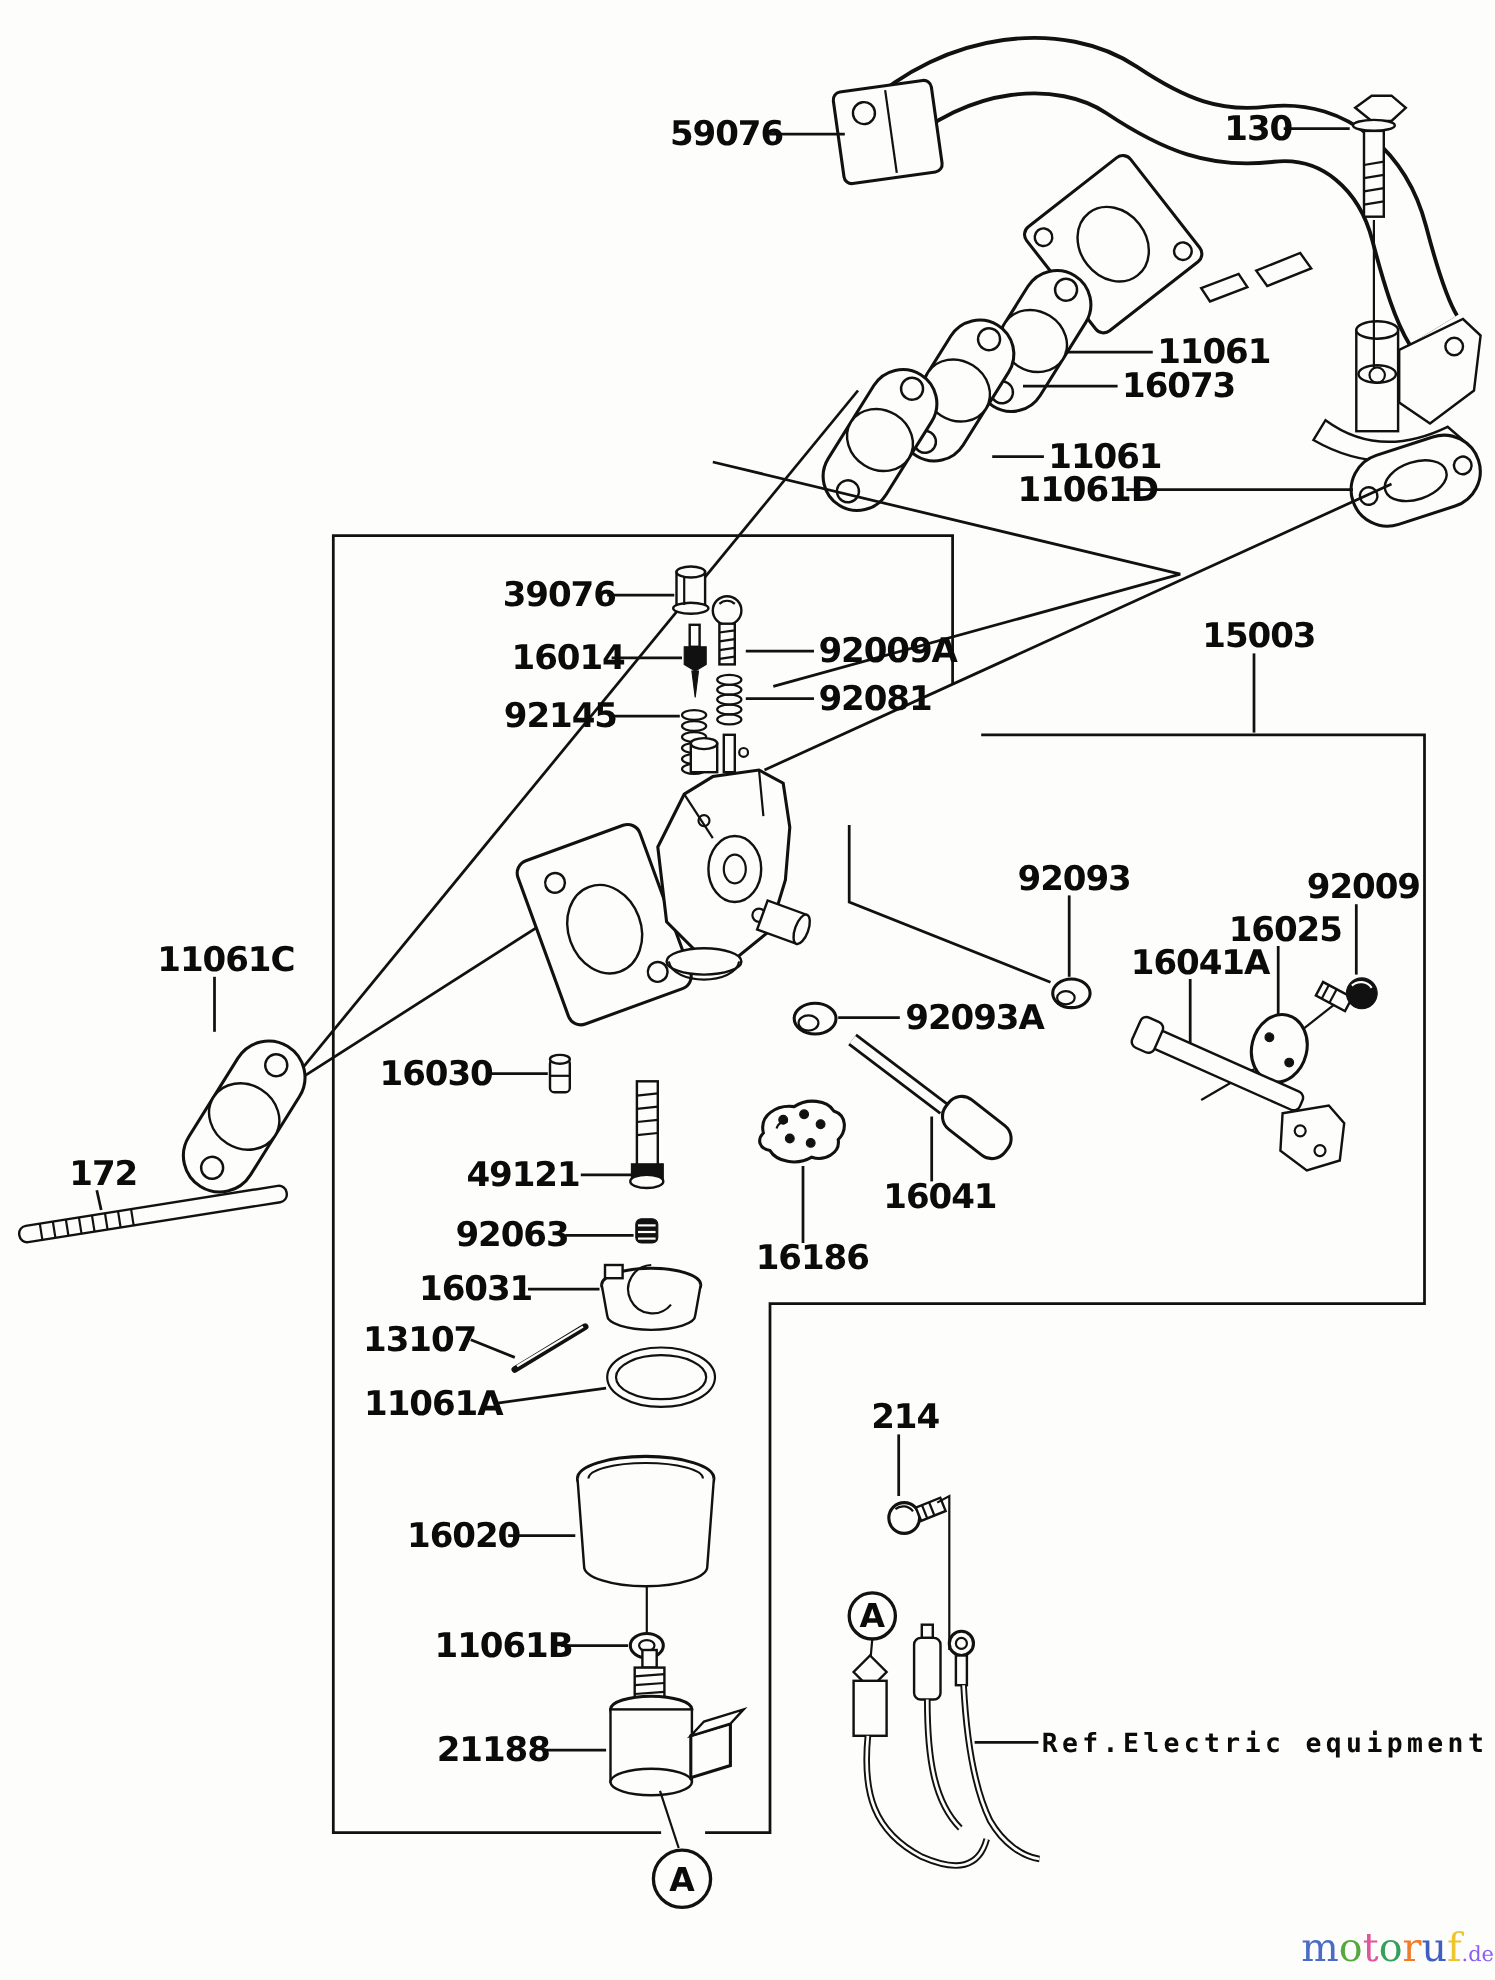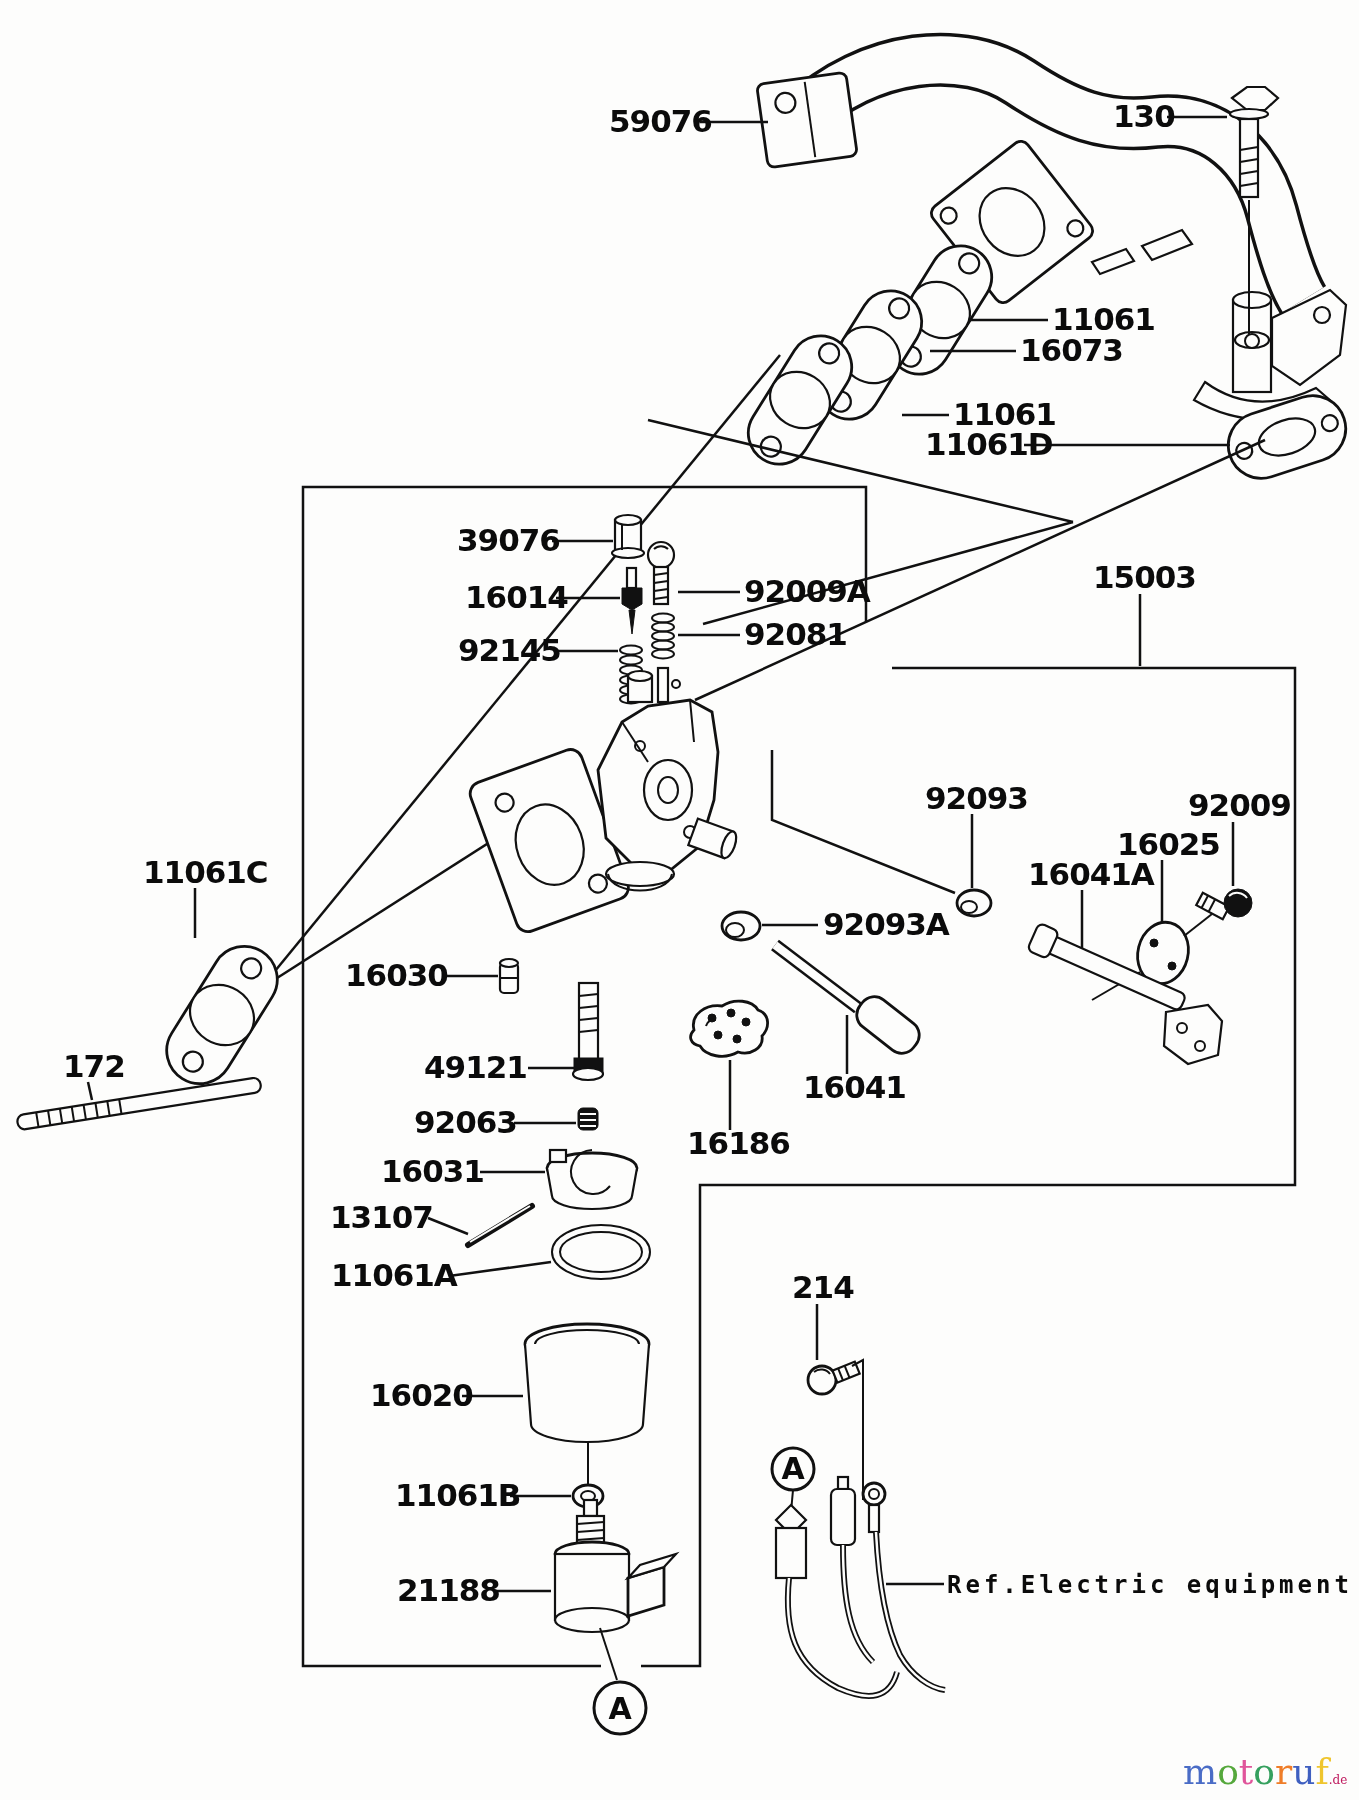--- a/index.html
+++ b/index.html
@@ -11,21 +11,21 @@
   .part{stroke:#111;stroke-width:2.8;fill:#fdfdfc;}
   .partw{stroke:#111;stroke-width:2.2;fill:#fdfdfc;}
   .dark{fill:#111;stroke:#111;}
   .lbl{font-family:"DejaVu Sans",sans-serif;font-weight:bold;font-size:31px;
        letter-spacing:-1px;fill:#0b0b0b;}
   .note{font-family:"DejaVu Sans Mono",monospace;font-weight:bold;font-size:24px;
         letter-spacing:4px;fill:#0b0b0b;}
   .amark{font-family:"DejaVu Sans",sans-serif;font-weight:bold;font-size:30px;fill:#0b0b0b;}
   #logo{position:absolute;left:1183px;top:1750px;width:176px;height:50px;
         font-family:"DejaVu Serif",serif;font-size:36px;line-height:44px;white-space:nowrap;}
-  #logo .tld{font-size:12px;color:#be185d;}
+  #logo .tld{font-size:19px;color:#8b5cf6;}
 </style>
 </head>
 <body>
 
 <div id="stage">
 <svg width="1359" height="1800" viewBox="0 0 1359 1800">
 
   <g>
 
     <path d="M800,118 C870,52 965,45 1020,82 C1068,114 1105,128 1155,122 C1215,115 1258,158 1272,212 C1283,254 1292,282 1303,300" stroke="#111" stroke-width="54" fill="none"></path>

